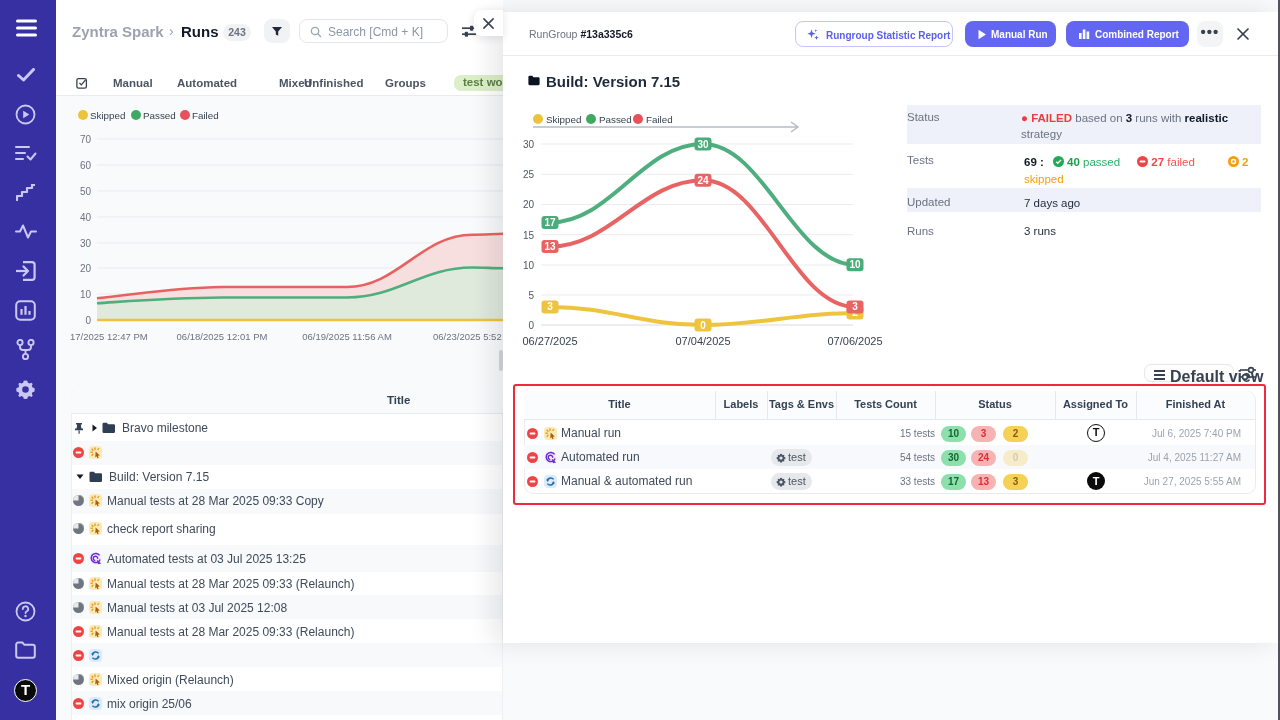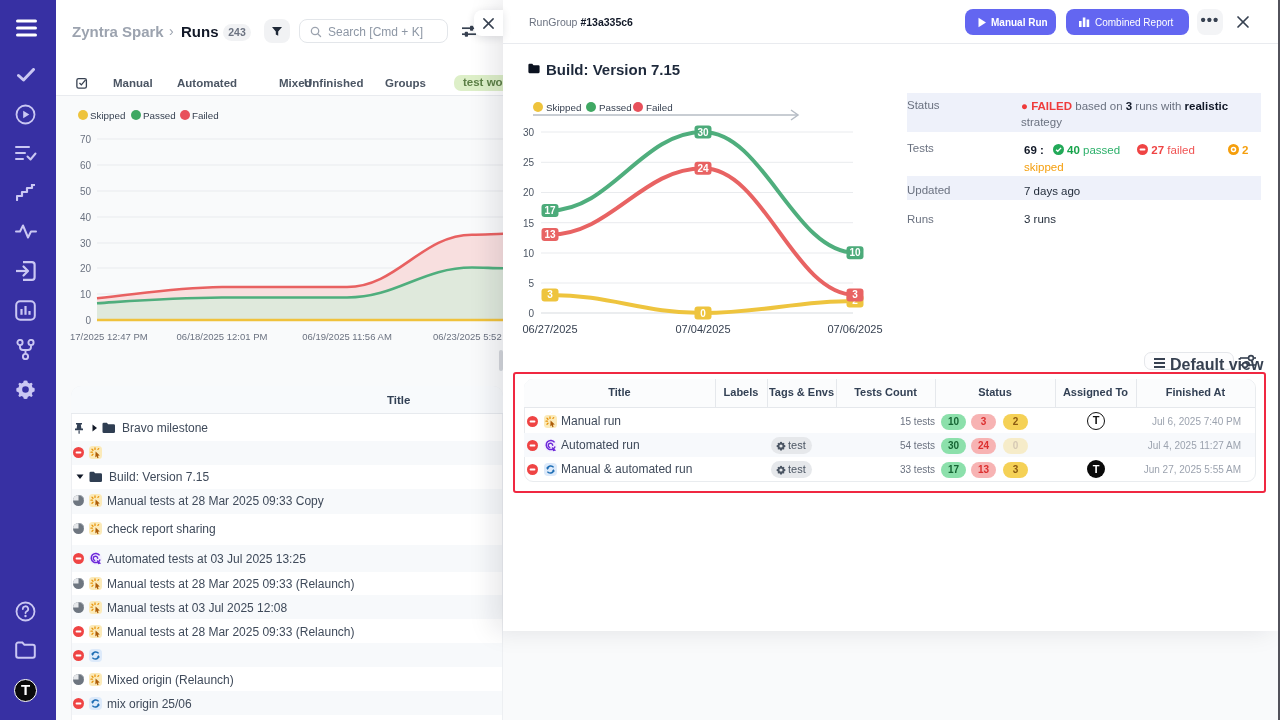--- a/index.html
+++ b/index.html
@@ -2,21 +2,21 @@
 <html><head>
 <meta charset="utf-8">
 <style>
   * { margin:0; padding:0; box-sizing:border-box; }
   html,body { width:1280px; height:720px; overflow:hidden; }
   body { font-family:"Liberation Sans", sans-serif; background:#f9fafb; position:relative; }
   .abs { position:absolute; }
   #sidebar { left:0; top:0; width:56px; height:720px; background:#3730a3; z-index:5; }
   #leftpanel { left:56px; top:0; width:447px; height:720px; background:#f9fafb; z-index:1; }
   #lp-header { left:0; top:0; width:447px; height:96px; background:#fff; border-bottom:1px solid #e9ebef; }
-  #overlay { left:503px; top:0; width:777px; height:631px; background:#fff; z-index:10; box-shadow:-10px 0 24px rgba(15,23,42,0.10);padding-left:8px; }
+  #overlay { left:503px; top:12px; width:777px; height:631px; background:#fff; z-index:10; box-shadow:-10px 0 24px rgba(15,23,42,0.10);padding-left:8px; }
   #rightedge { left:1278px; top:0; width:2px; height:720px; background:#52525b; z-index:40; }
   .crumb-gray { color:#9ca3af; font-size:15px; font-weight:700; }
   .crumb-dark { color:#111827; font-size:15px; font-weight:700; }
   svg { display:block; }
   .tabtxt { color:#4b5563; font-size:11.5px; font-weight:600; white-space:nowrap; }
   .rowtxt { color:#3f4a5a; font-size:12px; white-space:nowrap; }
   .lbl { color:#6b7280; font-size:11.5px; }
   .val { color:#1f2937; font-size:11.5px; }
   .th { color:#334155; font-size:11px; font-weight:700; text-align:center; position:absolute; white-space:nowrap; }
   .datetxt { color:#9ca3af; font-size:10px; text-align:right; position:absolute; white-space:nowrap; }
@@ -347,33 +347,41 @@
     <path d="M1.2 3.5 a2 2 0 0 1 2 -2 h4.2 l2 2.3 h8.4 a2 2 0 0 1 2 2 v9 a2 2 0 0 1 -2 2 h-14.6 a2 2 0 0 1 -2 -2 Z" fill="none" stroke="#cac7f3" stroke-width="2"></path>
   </svg>
 
   <div class="abs" style="left:14px; top:679px; width:23px; height:23px; border-radius:50%; background:#0a0a0a; border:1.5px solid #fff; color:#fff; font-size:15px; font-weight:700; text-align:center; line-height:20px;">T</div>
 </div>
 
 <div id="overlay" class="abs">
   <div class="abs" style="left:0; top:43px; width:777px; height:1px; background:#e9ebef;"></div>
   <div class="abs" style="left:26px; top:16px; font-size:10.5px; color:#6b7280;">RunGroup <span style="color:#111827; font-weight:700;">#13a335c6</span></div>
 
+  <div class="abs" style="left:292px; top:9px; width:158px; height:26px; border:1px solid #c3c6fa; border-radius:8px; background:#fff;">
+    <svg class="abs" style="left:10px; top:6px;" width="14" height="14" viewBox="0 0 14 14">
+      <path d="M5.5 1.5 L6.6 4.6 L9.7 5.7 L6.6 6.8 L5.5 9.9 L4.4 6.8 L1.3 5.7 L4.4 4.6 Z" fill="#5a5ff0"></path>
+      <path d="M10.5 7.5 L11.1 9.1 L12.7 9.7 L11.1 10.3 L10.5 11.9 L9.9 10.3 L8.3 9.7 L9.9 9.1 Z" fill="#5a5ff0"></path>
+      <path d="M9.8 1.2 L10.2 2.3 L11.3 2.7 L10.2 3.1 L9.8 4.2 L9.4 3.1 L8.3 2.7 L9.4 2.3 Z" fill="#5a5ff0"></path>
+    </svg>
+    <div class="abs" style="left:30px; top:8px; color:#5a5ff0; font-size:10px; font-weight:700; white-space:nowrap;">Rungroup Statistic Report</div>
+  </div>
   <div class="abs" style="left:462px; top:9px; width:91px; height:26px; background:#6366f1; border-radius:8px;">
     <svg class="abs" style="left:12px; top:8px;" width="10" height="11" viewBox="0 0 10 11">
         <path d="M1.5 0.8 L9 5.5 L1.5 10.2 Z" fill="#fff"></path>
       </svg>
     <div class="abs" style="left:26px; top:8px; color:#fff; font-size:10px; font-weight:700; white-space:nowrap;">Manual Run</div>
   </div>
   <div class="abs" style="left:563px; top:9px; width:123px; height:26px; background:#6366f1; border-radius:8px;">
     <svg class="abs" style="left:11px; top:6px;" width="14" height="14" viewBox="0 0 14 14">
       <rect x="2" y="6" width="2.6" height="6" fill="#fff"></rect>
         <rect x="5.8" y="2.5" width="2.6" height="9.5" fill="#fff"></rect>
         <rect x="9.6" y="4.5" width="2.6" height="7.5" fill="#fff"></rect>
     </svg>
-    <div class="abs" style="left:29px; top:8px; color:#fff; font-size:10px; font-weight:400; white-space:nowrap;">Combined Report</div>
+    <div class="abs" style="left:29px; top:8px; color:#fff; font-size:10px; font-weight:700; white-space:nowrap;">Combined Report</div>
   </div>
   <div class="abs" style="left:694px; top:9px; width:26px; height:26px; background:#f3f4f6; border-radius:8px; color:#374151; font-size:15px; font-weight:700; text-align:center; line-height:22px; letter-spacing:1px;">•••</div>
   <svg class="abs" style="left:733px; top:15px;" width="14" height="14" viewBox="0 0 14 14">
     <line x1="2" y1="2" x2="12" y2="12" stroke="#374151" stroke-width="1.7" stroke-linecap="round"></line>
     <line x1="12" y1="2" x2="2" y2="12" stroke="#374151" stroke-width="1.7" stroke-linecap="round"></line>
   </svg>
 
   <svg class="abs" style="left:25px; top:63px;" width="12" height="11" viewBox="0 0 15 13">
       <path d="M0.5 2 a1.4 1.4 0 0 1 1.4 -1.4 h3.4 l1.6 1.8 h6.2 a1.4 1.4 0 0 1 1.4 1.4 v7.2 a1.4 1.4 0 0 1 -1.4 1.4 h-11.2 a1.4 1.4 0 0 1 -1.4 -1.4 Z" fill="#0b1220"></path>
     </svg>

